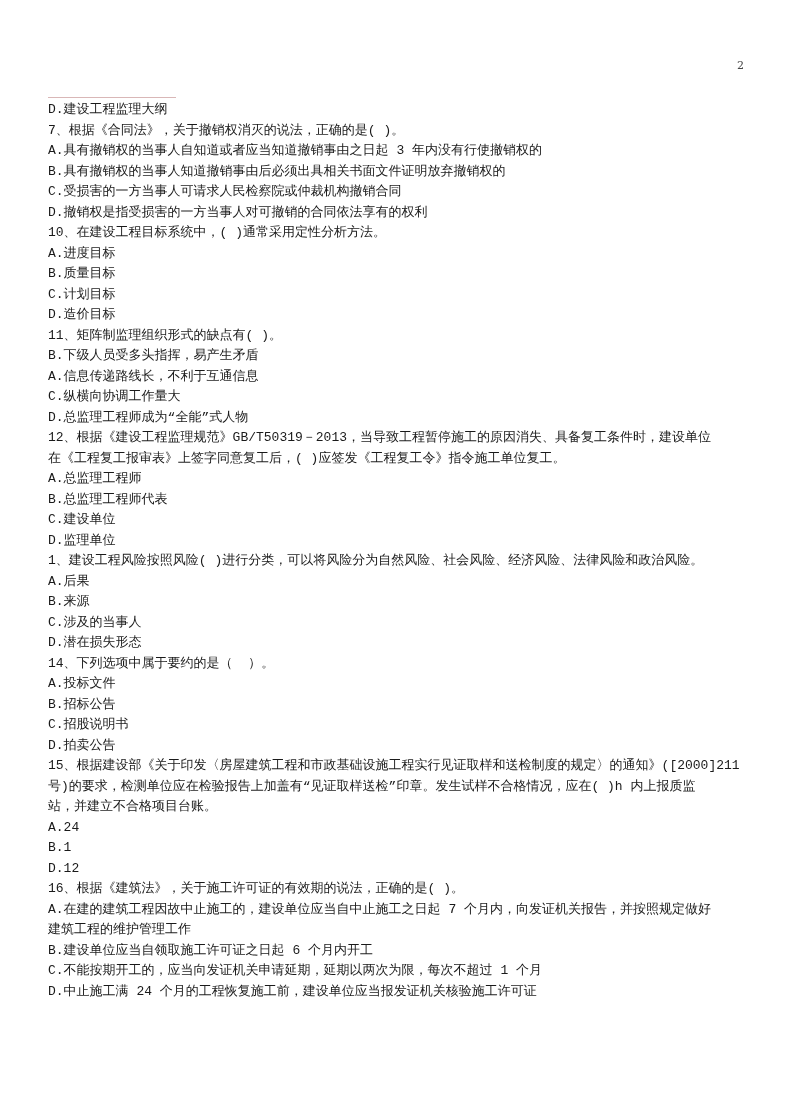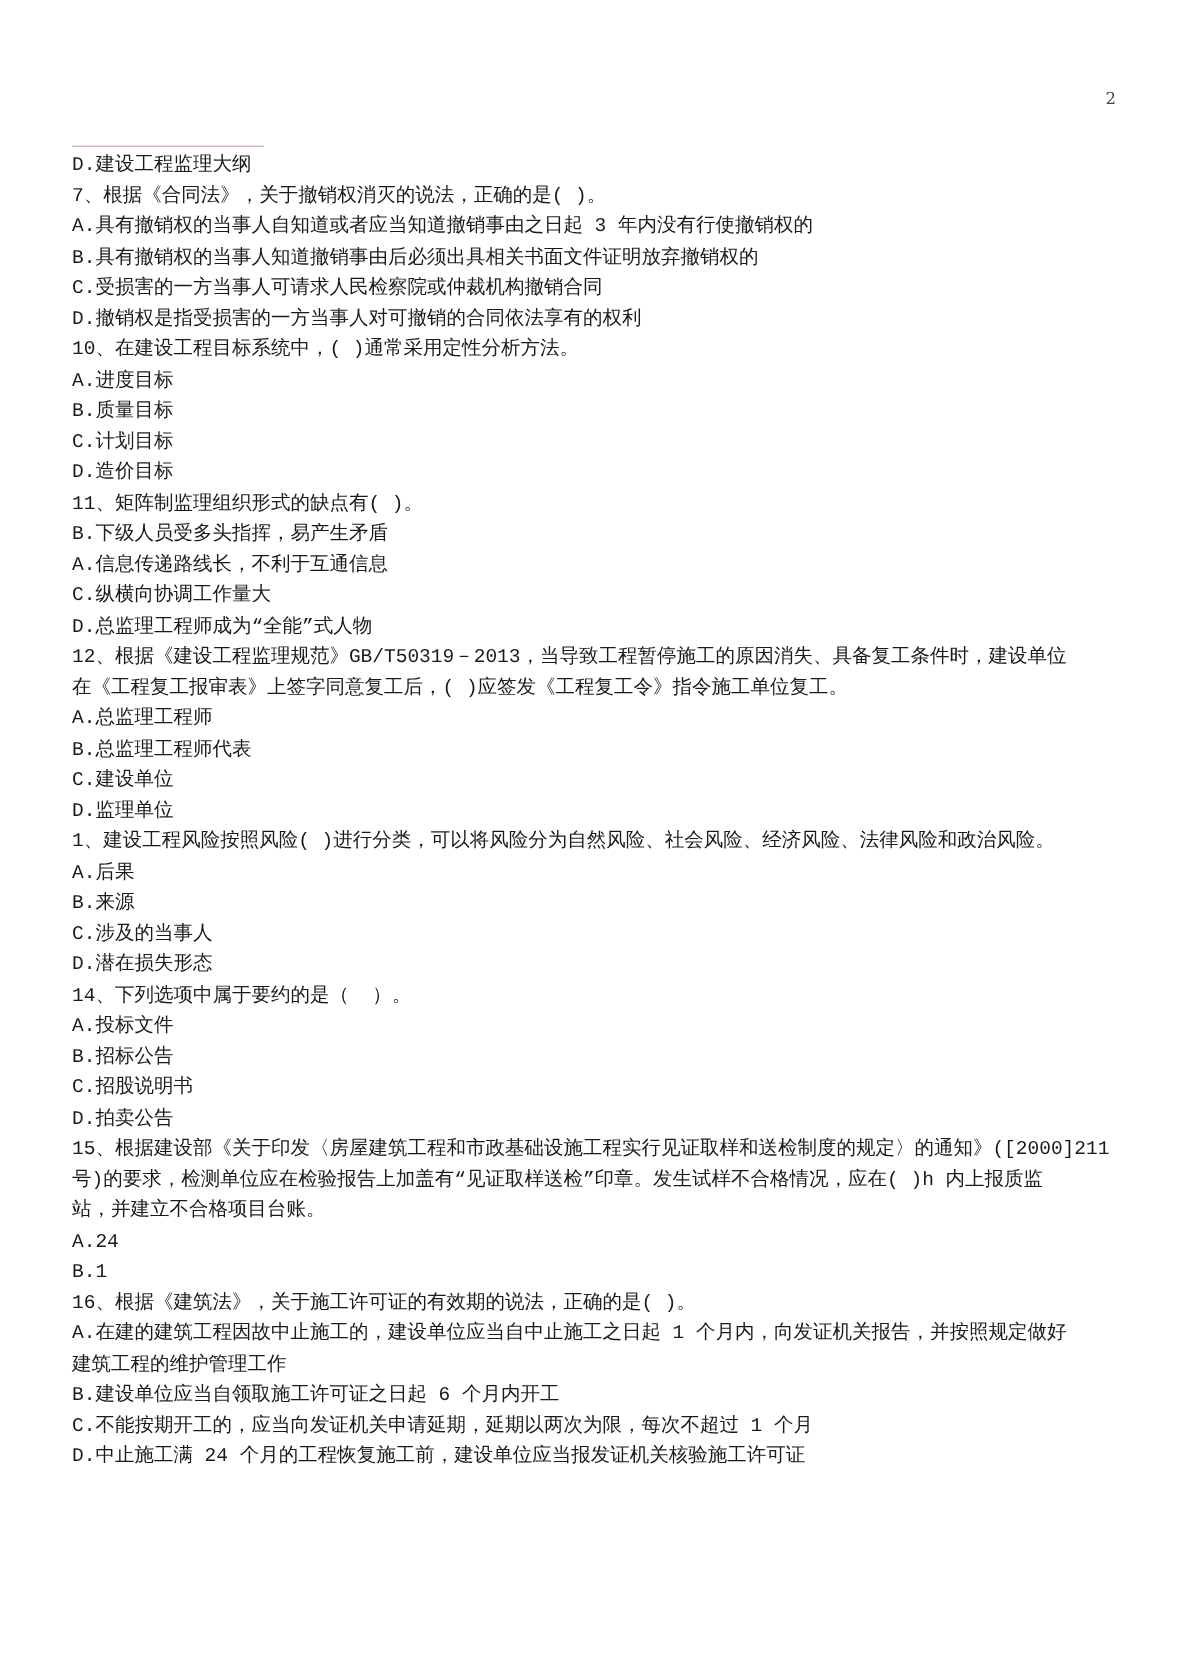--- a/index.html
+++ b/index.html
@@ -76,19 +76,20 @@
   <div class="line q">14、下列选项中属于要约的是（  ）。</div>
   <div class="line opt">A.投标文件</div>
   <div class="line opt">B.招标公告</div>
   <div class="line opt">C.招股说明书</div>
   <div class="line opt">D.拍卖公告</div>
   <div class="line q">15、根据建设部《关于印发〈房屋建筑工程和市政基础设施工程实行见证取样和送检制度的规定〉的通知》([2000]211</div>
   <div class="line q">号)的要求，检测单位应在检验报告上加盖有“见证取样送检”印章。发生试样不合格情况，应在( )h 内上报质监</div>
   <div class="line q">站，并建立不合格项目台账。</div>
   <div class="line opt">A.24</div>
   <div class="line opt">B.1</div>
+  <div class="line opt">D.12</div>
   <div class="line q">16、根据《建筑法》，关于施工许可证的有效期的说法，正确的是( )。</div>
-  <div class="line opt">A.在建的建筑工程因故中止施工的，建设单位应当自中止施工之日起 1 个月内，向发证机关报告，并按照规定做好</div>
+  <div class="line opt">A.在建的建筑工程因故中止施工的，建设单位应当自中止施工之日起 7 个月内，向发证机关报告，并按照规定做好</div>
   <div class="line opt">建筑工程的维护管理工作</div>
   <div class="line opt">B.建设单位应当自领取施工许可证之日起 6 个月内开工</div>
   <div class="line opt">C.不能按期开工的，应当向发证机关申请延期，延期以两次为限，每次不超过 1 个月</div>
   <div class="line opt">D.中止施工满 24 个月的工程恢复施工前，建设单位应当报发证机关核验施工许可证</div>
 </div>
 
 </body></html>

